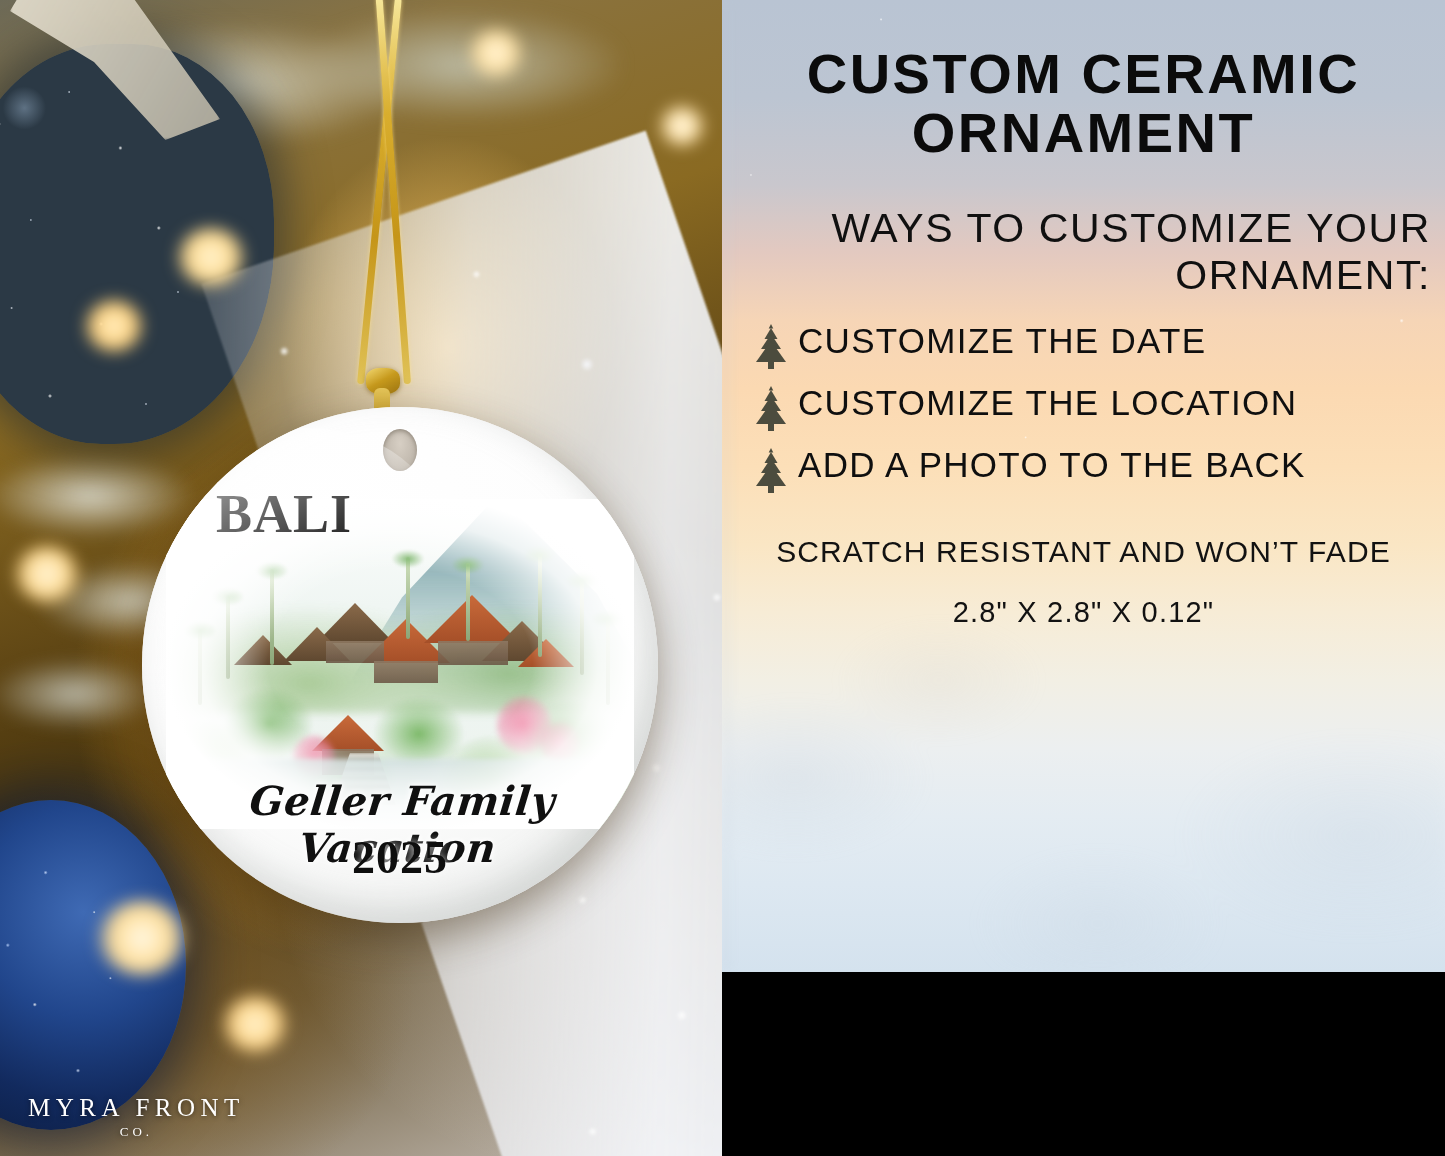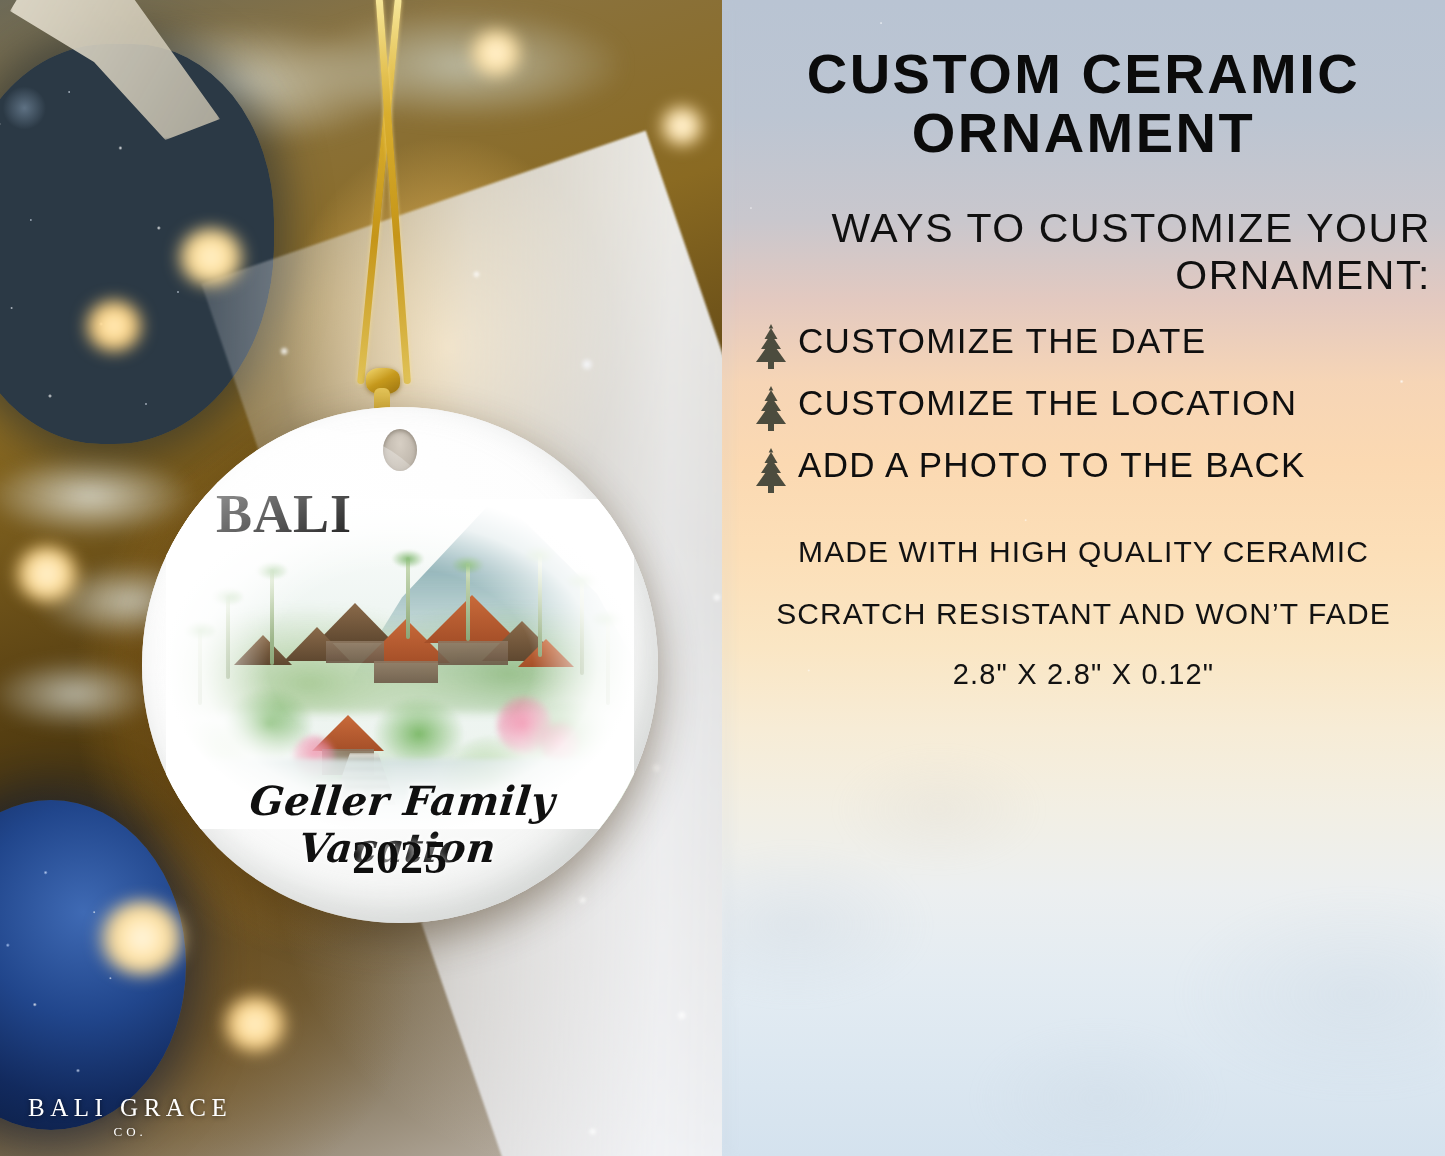--- a/index.html
+++ b/index.html
@@ -297,21 +297,21 @@
   }
   .brand-main {
     font-family:"Liberation Serif", serif; font-size:25px; letter-spacing:5.5px; font-weight:400;
   }
   .brand-sub {
     font-family:"Liberation Serif", serif; font-size:13px; letter-spacing:4px; margin-top:2px;
   }
 
   
   .info-panel {
-    position:relative; width:723px; height:1156px; overflow:hidden;
+    position:relative; width:723px; height:972px; overflow:hidden;
     background:
       linear-gradient(180deg,
         #b9c4d3 0%,
         #bcc5d2 10%,
         #c9c7cd 19%,
         #e3c9c0 26%,
         #f6d5b6 33%,
         #fbd9b2 40%,
         #fcdfb8 48%,
         #fae6c4 56%,
@@ -460,21 +460,21 @@
       </div>
 
       <div class="orn-bali">BALI</div>
       <div class="orn-script">Geller Family Vacation</div>
       <div class="orn-year">2025</div>
 
       <div class="orn-gloss"></div>
     </div>
 
     <div class="brand">
-      <div class="brand-main">BALI GRACE</div>
+      <div class="brand-main">MYRA FRONT</div>
       <div class="brand-sub">CO.</div>
     </div>
   </div>
 
   <div class="info-panel">
     <div class="info-texture"></div>
     <div class="info-speck"></div>
 
     <div class="info-content">
       <div class="headline">CUSTOM CERAMIC ORNAMENT</div>
@@ -508,20 +508,19 @@
             <polygon points="17,4 23.5,15 10.5,15" fill="#4c4c3e"></polygon>
             <polygon points="17,10 27,25 7,25" fill="#4c4c3e"></polygon>
             <polygon points="17,17 32,38 2,38" fill="#4c4c3e"></polygon>
             <rect x="14" y="37" width="6" height="8" fill="#4c4c3e"></rect>
           </svg>
           <span class="bullet-text">ADD A PHOTO TO THE BACK</span>
         </div>
       </div>
 
       <div class="specs">
-        <div class="spec-line">MADE WITH HIGH QUALITY CERAMIC</div>
         <div class="spec-line">SCRATCH RESISTANT AND WON’T FADE</div>
         <div class="dims">2.8" X 2.8" X 0.12"</div>
       </div>
     </div>
   </div>
 
 </div>
 
 </body></html>

